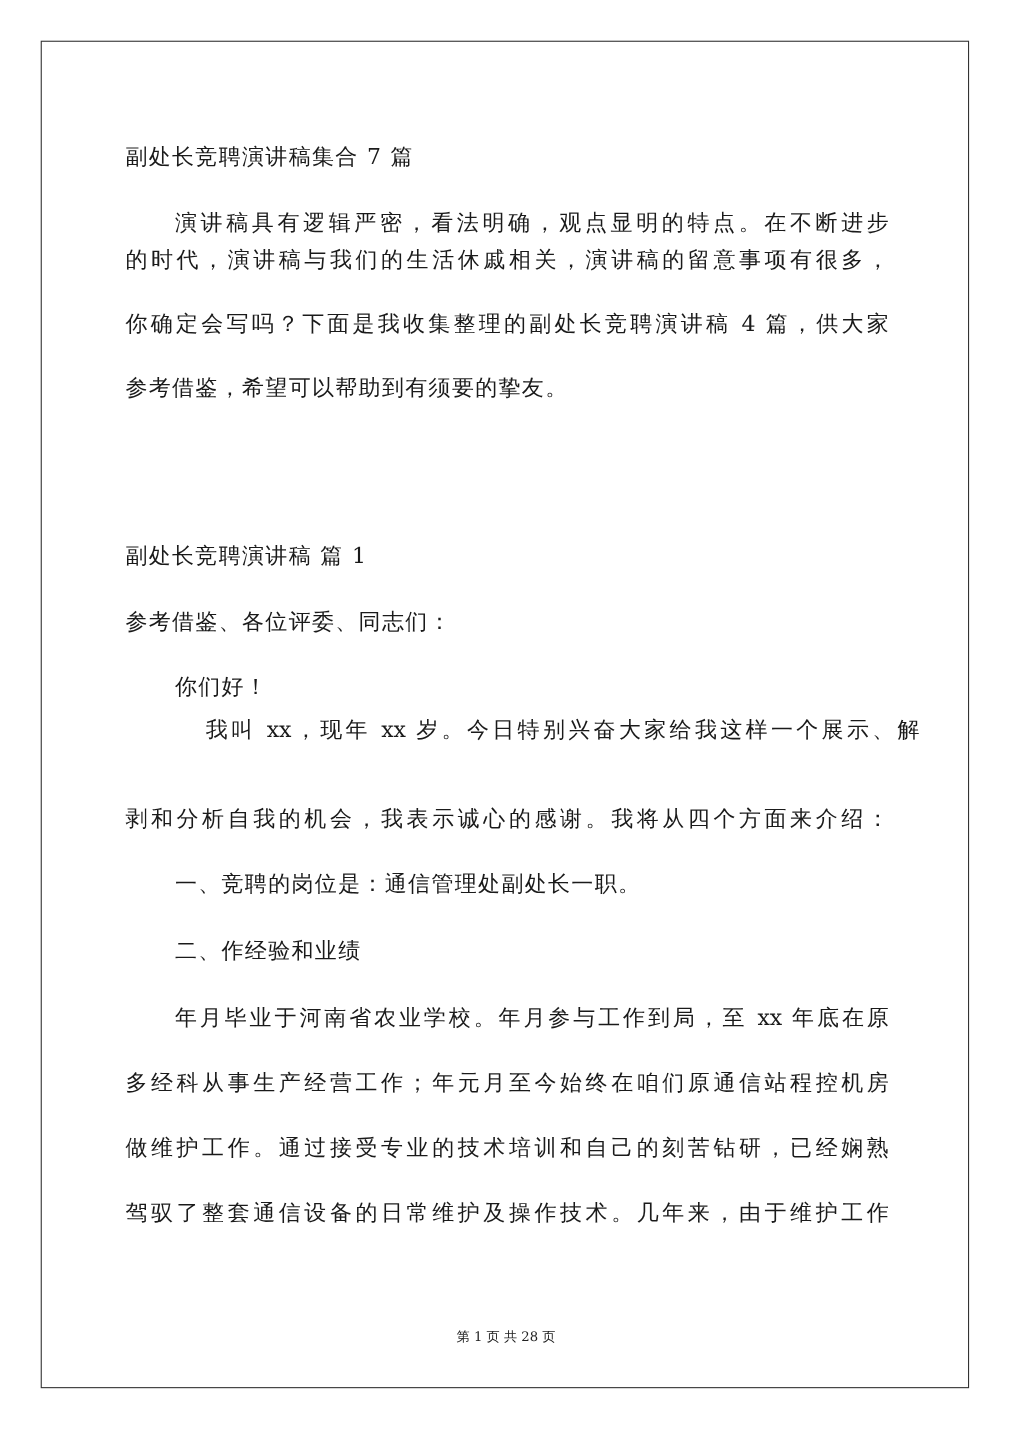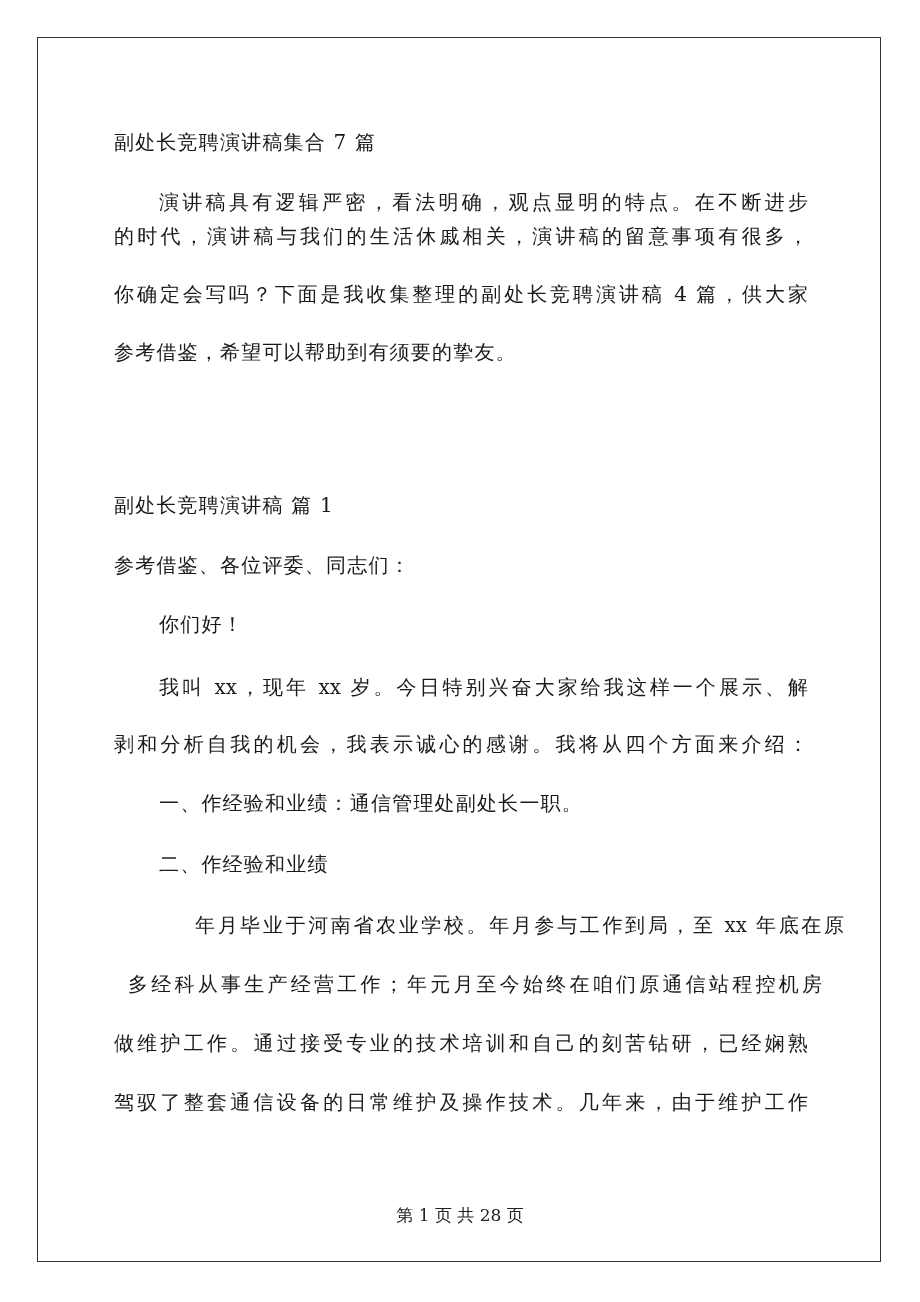--- a/index.html
+++ b/index.html
@@ -43,21 +43,21 @@
     }
     .line.indent.justify {
       width: 649px;
     }
     .footer {
       position: absolute;
       left: 0;
       width: 920px;
       top: 1206px;
       text-align: center;
-      font-size: 17px;
+      font-size: 12px;
       line-height: 18px;
       color: #222;
     }
   </style>
 </head>
 <body>
 
 <div class="page-frame"></div>
 
 <div class="line" style="top:130px;">副处长竞聘演讲稿集合 7 篇</div>
@@ -66,22 +66,22 @@
 <div class="line justify" style="top:224px;">的时代，演讲稿与我们的生活休戚相关，演讲稿的留意事项有很多，</div>
 <div class="line justify" style="top:282px;">你确定会写吗？下面是我收集整理的副处长竞聘演讲稿 4 篇，供大家</div>
 <div class="line" style="top:340px;text-align:right;">参考借鉴，希望可以帮助到有须要的挚友。</div>
 
 <div class="line" style="top:493px;">副处长竞聘演讲稿  篇 1</div>
 
 <div class="line" style="top:553px;">参考借鉴、各位评委、同志们：</div>
 
 <div class="line indent" style="top:612px;">你们好！</div>
 
-<div class="line indent justify" style="top:675px;">我叫 xx，现年 xx 岁。今日特别兴奋大家给我这样一个展示、解</div>
+<div class="line indent justify" style="top:651px;margin-left:28px;">我叫 xx，现年 xx 岁。今日特别兴奋大家给我这样一个展示、解</div>
 <div class="line justify" style="top:732px;">剥和分析自我的机会，我表示诚心的感谢。我将从四个方面来介绍：</div>
-<div class="line indent" style="top:791px;">一、作经验和业绩：通信管理处副处长一职。</div>
+<div class="line indent" style="top:791px;">一、竞聘的岗位是：通信管理处副处长一职。</div>
 <div class="line indent" style="top:852px;">二、作经验和业绩</div>
-<div class="line indent justify" style="top:913px;margin-left:36px;">年月毕业于河南省农业学校。年月参与工作到局，至 xx 年底在原</div>
-<div class="line justify" style="top:972px;margin-left:14px;">多经科从事生产经营工作；年元月至今始终在咱们原通信站程控机房</div>
+<div class="line indent justify" style="top:913px;">年月毕业于河南省农业学校。年月参与工作到局，至 xx 年底在原</div>
+<div class="line justify" style="top:972px;">多经科从事生产经营工作；年元月至今始终在咱们原通信站程控机房</div>
 <div class="line justify" style="top:1031px;">做维护工作。通过接受专业的技术培训和自己的刻苦钻研，已经娴熟</div>
 <div class="line justify" style="top:1090px;">驾驭了整套通信设备的日常维护及操作技术。几年来，由于维护工作</div>
 
 <div class="footer">第 1 页    共 28 页</div>
 
 </body></html>

